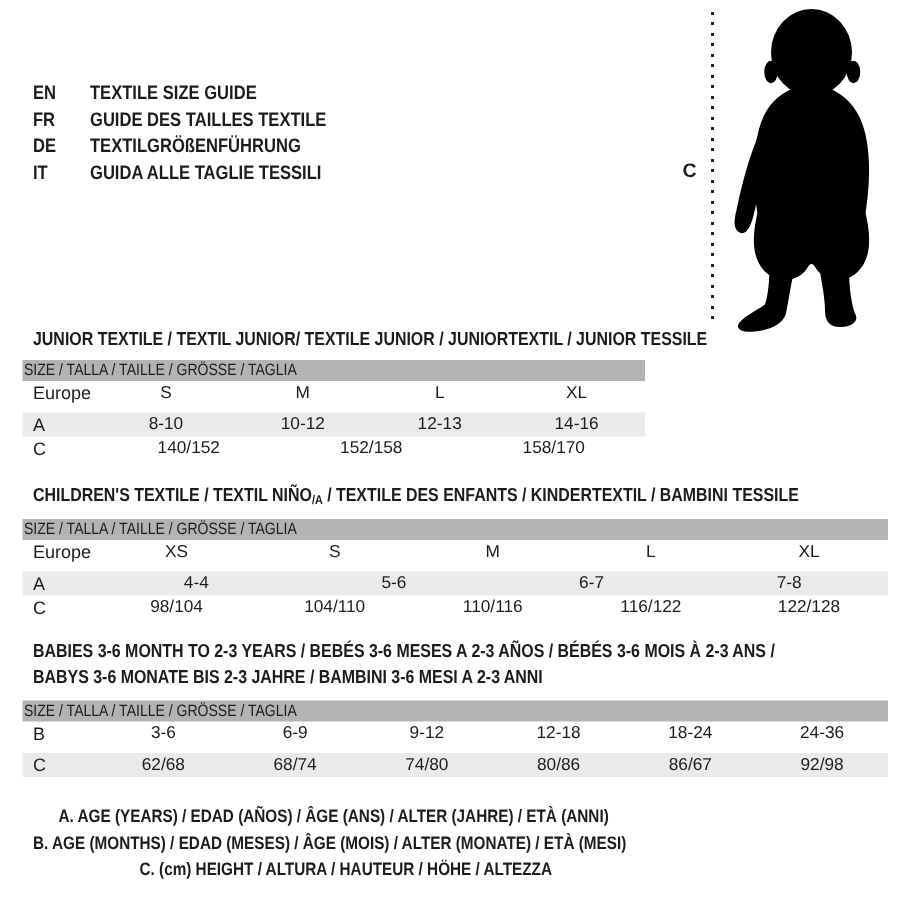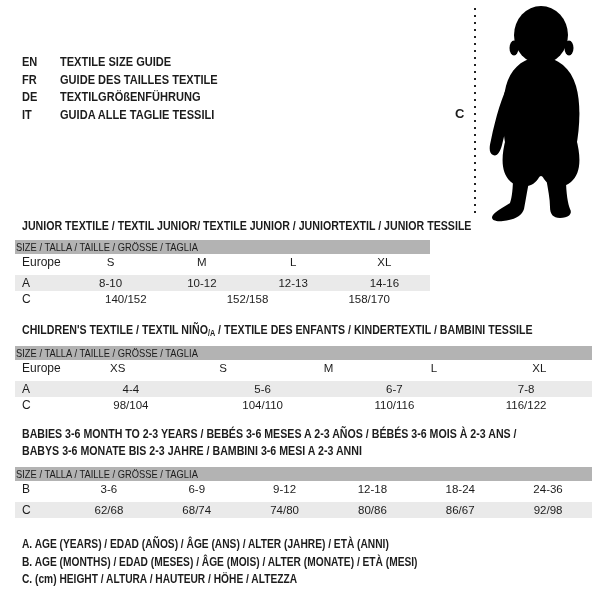--- a/index.html
+++ b/index.html
@@ -58,21 +58,21 @@
     font-size: 11px;
     overflow: hidden;
   }
   .t-row { display: flex; height: 16px; line-height: 16px; font-size: 11.5px; }
   .t-row.first { height: 21px; line-height: 16px; align-items: flex-start; padding-bottom: 1px; }
   .t-row.shade { background: #eaeaea; }
   .t-label { width: 50px; flex: 0 0 50px; padding-left: 7px; font-size: 12px; }
   .t-cell { flex: 1; text-align: center; }
 
   
-  .footnotes { position: absolute; left: 22px; top: 536px; }
+  .footnotes { position: absolute; left: 22px; top: 536px; text-align: center; }
   .footnote { font-weight: bold; font-size: 12px; line-height: 17.5px; height: 17.5px; }
 </style>
 </head>
 <body>
 
 <div class="page">
 
   <div class="lang-block">
     <div class="lang-row">
       <span class="lang-code"><span class="condensed">EN</span></span>
@@ -160,20 +160,21 @@
       <span class="t-cell">5-6</span>
       <span class="t-cell">6-7</span>
       <span class="t-cell">7-8</span>
     </div>
     <div class="t-row">
       <span class="t-label">C</span>
       <span class="t-cell">98/104</span>
       <span class="t-cell">104/110</span>
       <span class="t-cell">110/116</span>
       <span class="t-cell">116/122</span>
+      <span class="t-cell">122/128</span>
     </div>
   </div>
 
   <div class="sec-title sec-title-babies">
     <div><span class="condensed">BABIES 3-6 MONTH TO 2-3 YEARS / BEBÉS 3-6 MESES A 2-3 AÑOS / BÉBÉS 3-6 MOIS À 2-3 ANS /</span></div>
     <div><span class="condensed">BABYS 3-6 MONATE BIS 2-3 JAHRE / BAMBINI 3-6 MESI A 2-3 ANNI</span></div>
   </div>
   <div class="size-table table-babies">
     <div class="t-head">
       <span class="condensed">SIZE / TALLA / TAILLE / GRÖSSE / TAGLIA</span>

